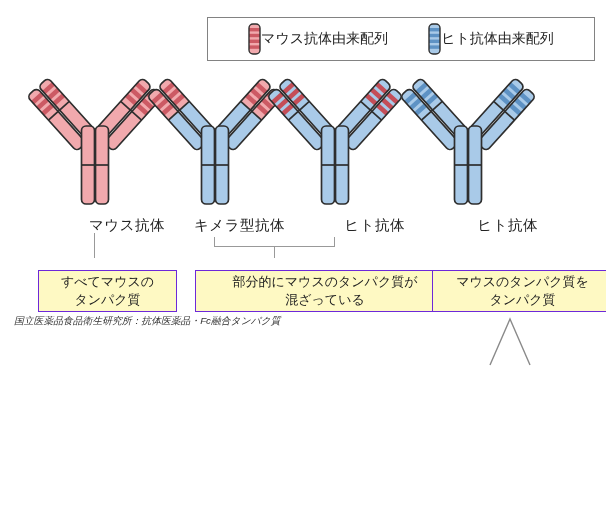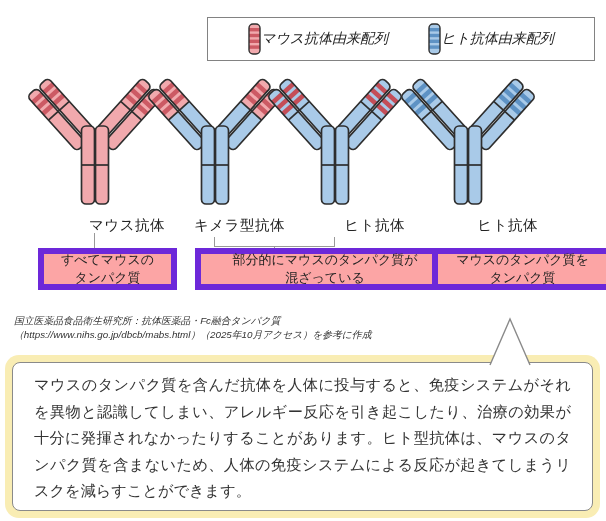--- a/index.html
+++ b/index.html
@@ -6,31 +6,31 @@
   .page{
     position:relative;width:606px;height:521px;background:#ffffff;overflow:hidden;
     font-family:"Liberation Sans","DejaVu Sans",sans-serif;color:#333;
   }
   
   .legend{
     position:absolute;left:207px;top:17px;width:388px;height:44px;
     border:1px solid #828282;background:#fff;box-sizing:border-box;
     display:flex;align-items:center;justify-content:space-evenly;
   }
-  .legend-item{display:flex;align-items:center;font-style:italic;}
+  .legend-item{display:flex;align-items:center;}
   .legend-label{font-size:14px;color:#222;}
   
   .ab-col{position:absolute;top:76px;width:140px;text-align:right;}
   .ab-col .caption{font-size:14.5px;color:#222;margin-top:0px;letter-spacing:.5px;}
   
   .conn{position:absolute;background:#999;}
   
   .note-box{
-    position:absolute;top:248px;height:42px;box-sizing:border-box;
-    border:6px solid #6d28d9;background:#fca5a5;
+    position:absolute;top:270px;height:42px;box-sizing:border-box;
+    border:1px solid #6d28d9;background:#fef9c3;
     display:flex;flex-direction:column;align-items:center;justify-content:center;
     font-size:13px;line-height:18px;color:#222;text-align:center;
   }
   
   .source{position:absolute;left:14px;top:314px;font-size:9.8px;line-height:14px;color:#333;font-style:italic;}
   
   .callout{
     position:absolute;left:5px;top:355px;width:595px;height:163px;
     background:#F9EDB4;border-radius:14px;box-sizing:border-box;
   }
@@ -289,25 +289,19 @@
     <span>部分的にマウスのタンパク質が</span>
     <span>混ざっている</span>
   </div>
   <div class="note-box" style="left:432px;width:181px">
     <span>マウスのタンパク質を</span>
     <span>タンパク質</span>
   </div>
 
   <div class="source">
     <div>国立医薬品食品衛生研究所：抗体医薬品・Fc融合タンパク質</div>
-    <div>（https://www.nihs.go.jp/dbcb/mabs.html）（2025年10月アクセス）を参考に作成</div>
   </div>
 
   <svg class="pointer" width="46" height="50">
     <path d="M3,49 L23,3 L43,49" fill="#ffffff" stroke="#8a8a8a" stroke-width="1.4"></path>
   </svg>
-  <div class="callout">
-    <div class="callout-inner">
-      <p class="callout-text">マウスのタンパク質を含んだ抗体を人体に投与すると、免疫システムがそれを異物と認識してしまい、アレルギー反応を引き起こしたり、治療の効果が十分に発揮されなかったりすることがあります。ヒト型抗体は、マウスのタンパク質を含まないため、人体の免疫システムによる反応が起きてしまうリスクを減らすことができます。</p>
-    </div>
-  </div>
 
 </div>
 
 </body></html>

